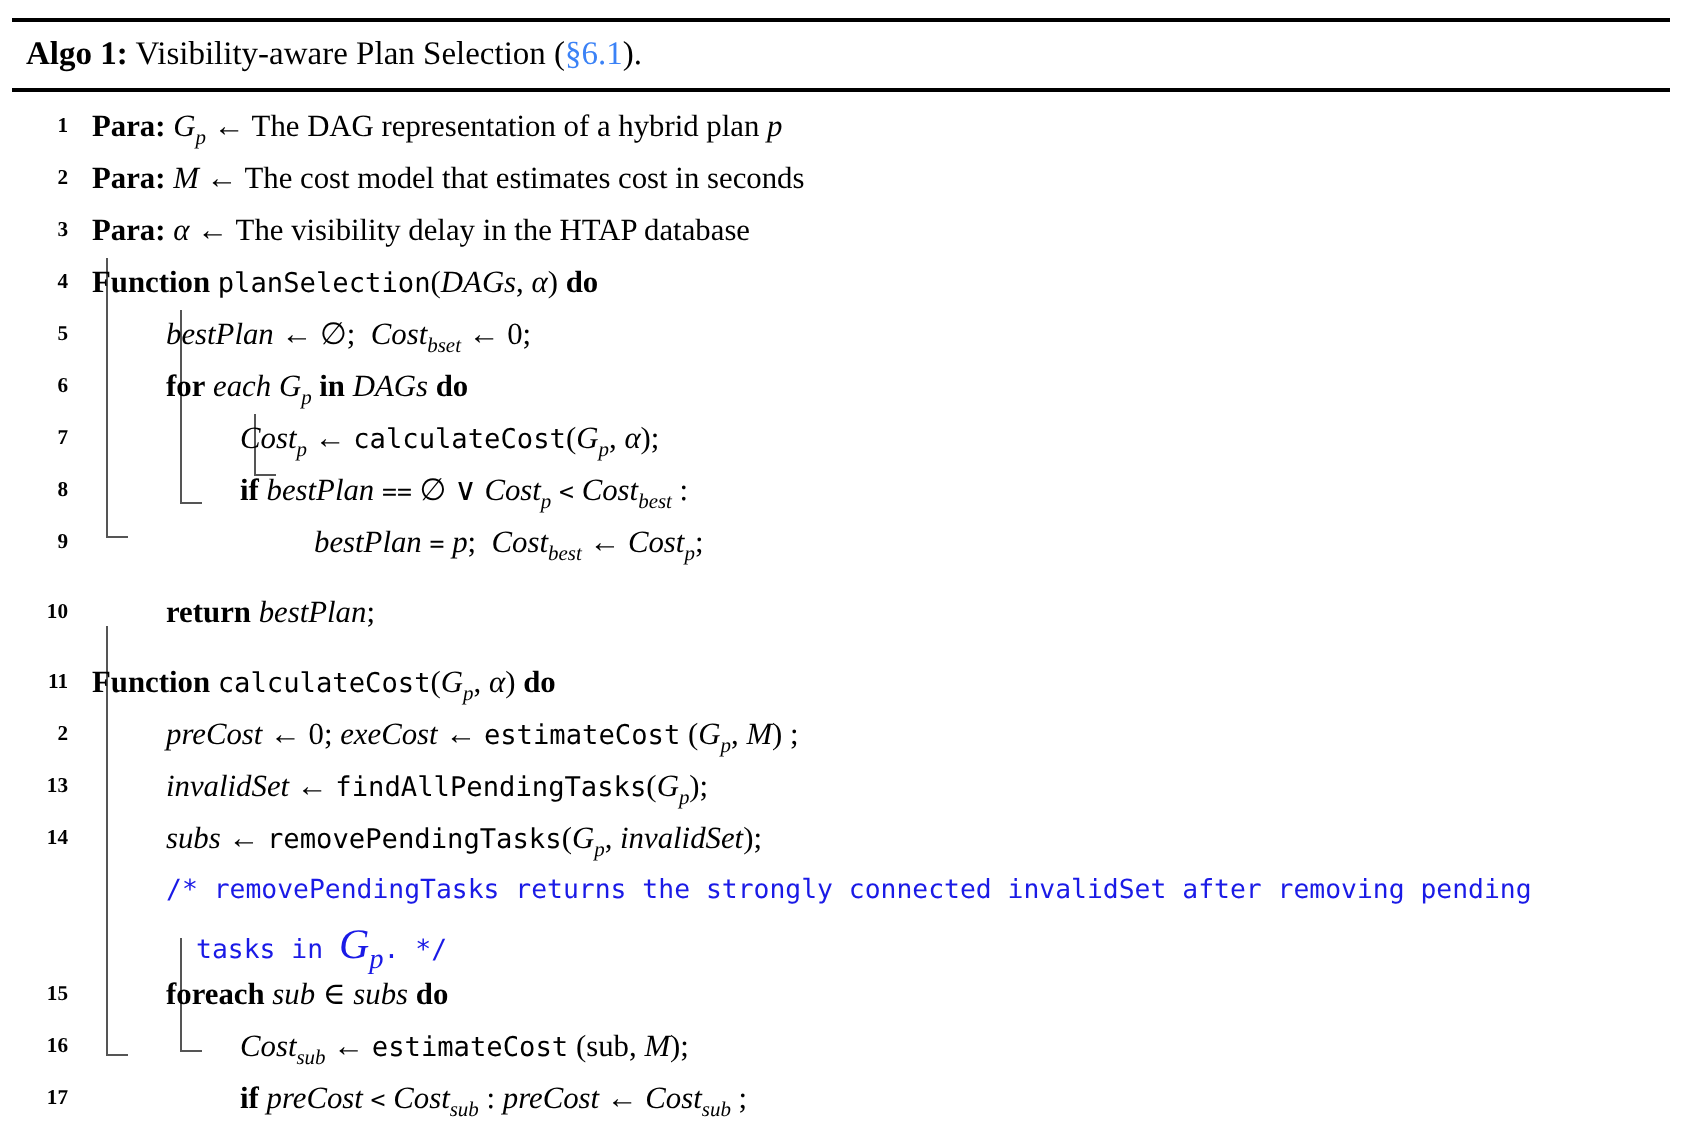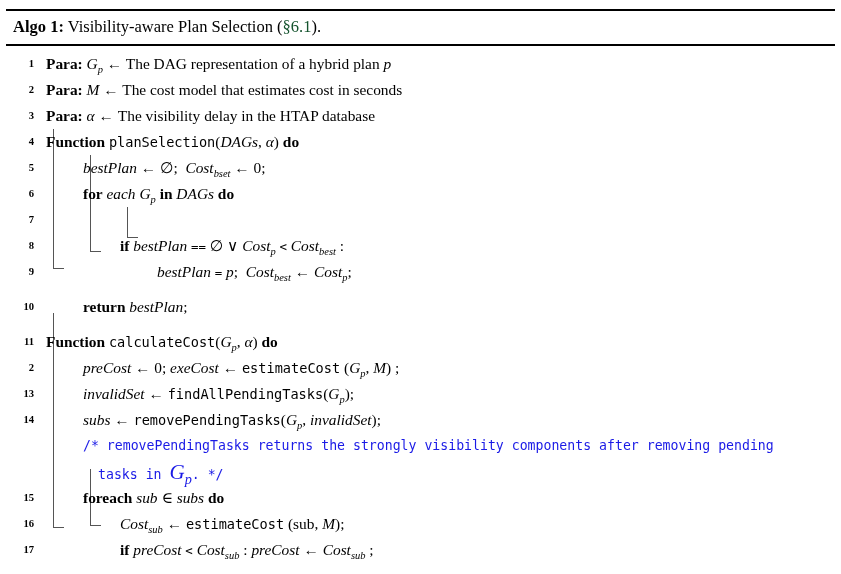--- a/index.html
+++ b/index.html
@@ -38,21 +38,21 @@
   .caption {
     font-size: 16.5px;
     line-height: 30px;
     padding: 1px 0 2px 7px;
     white-space: nowrap;
   }
   .caption .algo-label {
     font-weight: bold;
   }
   .caption .secref {
-    color: #14532d;
+    color: #3b82f6;
   }
 
   
   .lines {
     position: relative;
     padding: 5px 0 6px 0;
   }
   .line {
     position: relative;
     height: 26px;
@@ -189,20 +189,23 @@
 
     <div class="line">
       <span class="lineno">6</span>
       <span class="content ind1">
         <span class="kw">for</span> <span class="var">each</span> <span class="var">G<sub>p</sub></span> <span class="kw">in</span> <span class="var">DAGs</span> <span class="kw">do</span>
       </span>
     </div>
 
     <div class="line">
       <span class="lineno">7</span>
+      <span class="content ind2">
+        <span class="var">Cost<sub>p</sub></span> <span class="sym">←</span> <span class="mono">calculateCost</span>(<span class="var">G<sub>p</sub></span>, <span class="var">α</span>);
+      </span>
     </div>
 
     <div class="line">
       <span class="lineno">8</span>
       <span class="content ind2">
         <span class="kw">if</span> <span class="var">bestPlan</span> <span class="cmp">==</span> <span class="sym">∅</span> <span class="sym">∨</span> <span class="var">Cost<sub>p</sub></span> <span class="cmp">&lt;</span> <span class="var">Cost<sub>best</sub></span> :
       </span>
     </div>
 
     <div class="line">
@@ -241,21 +244,21 @@
     </div>
 
     <div class="line">
       <span class="lineno">14</span>
       <span class="content ind1">
         <span class="var">subs</span> <span class="sym">←</span> <span class="mono">removePendingTasks</span>(<span class="var">G<sub>p</sub></span>, <span class="var">invalidSet</span>);
       </span>
     </div>
 
     <div class="line">
-      <span class="content ind1 comment">/* removePendingTasks returns the strongly visibility components after removing pending</span>
+      <span class="content ind1 comment">/* removePendingTasks returns the strongly connected invalidSet after removing pending</span>
     </div>
     <div class="line">
       <span class="content comment" style="left:92px;"><span>tasks in </span><span class="ivar">G<sub>p</sub></span><span>. */</span></span>
     </div>
 
     <div class="line">
       <span class="lineno">15</span>
       <span class="content ind1">
         <span class="kw">foreach</span> <span class="var">sub</span> <span class="sym">∈</span> <span class="var">subs</span> <span class="kw">do</span>
       </span>

